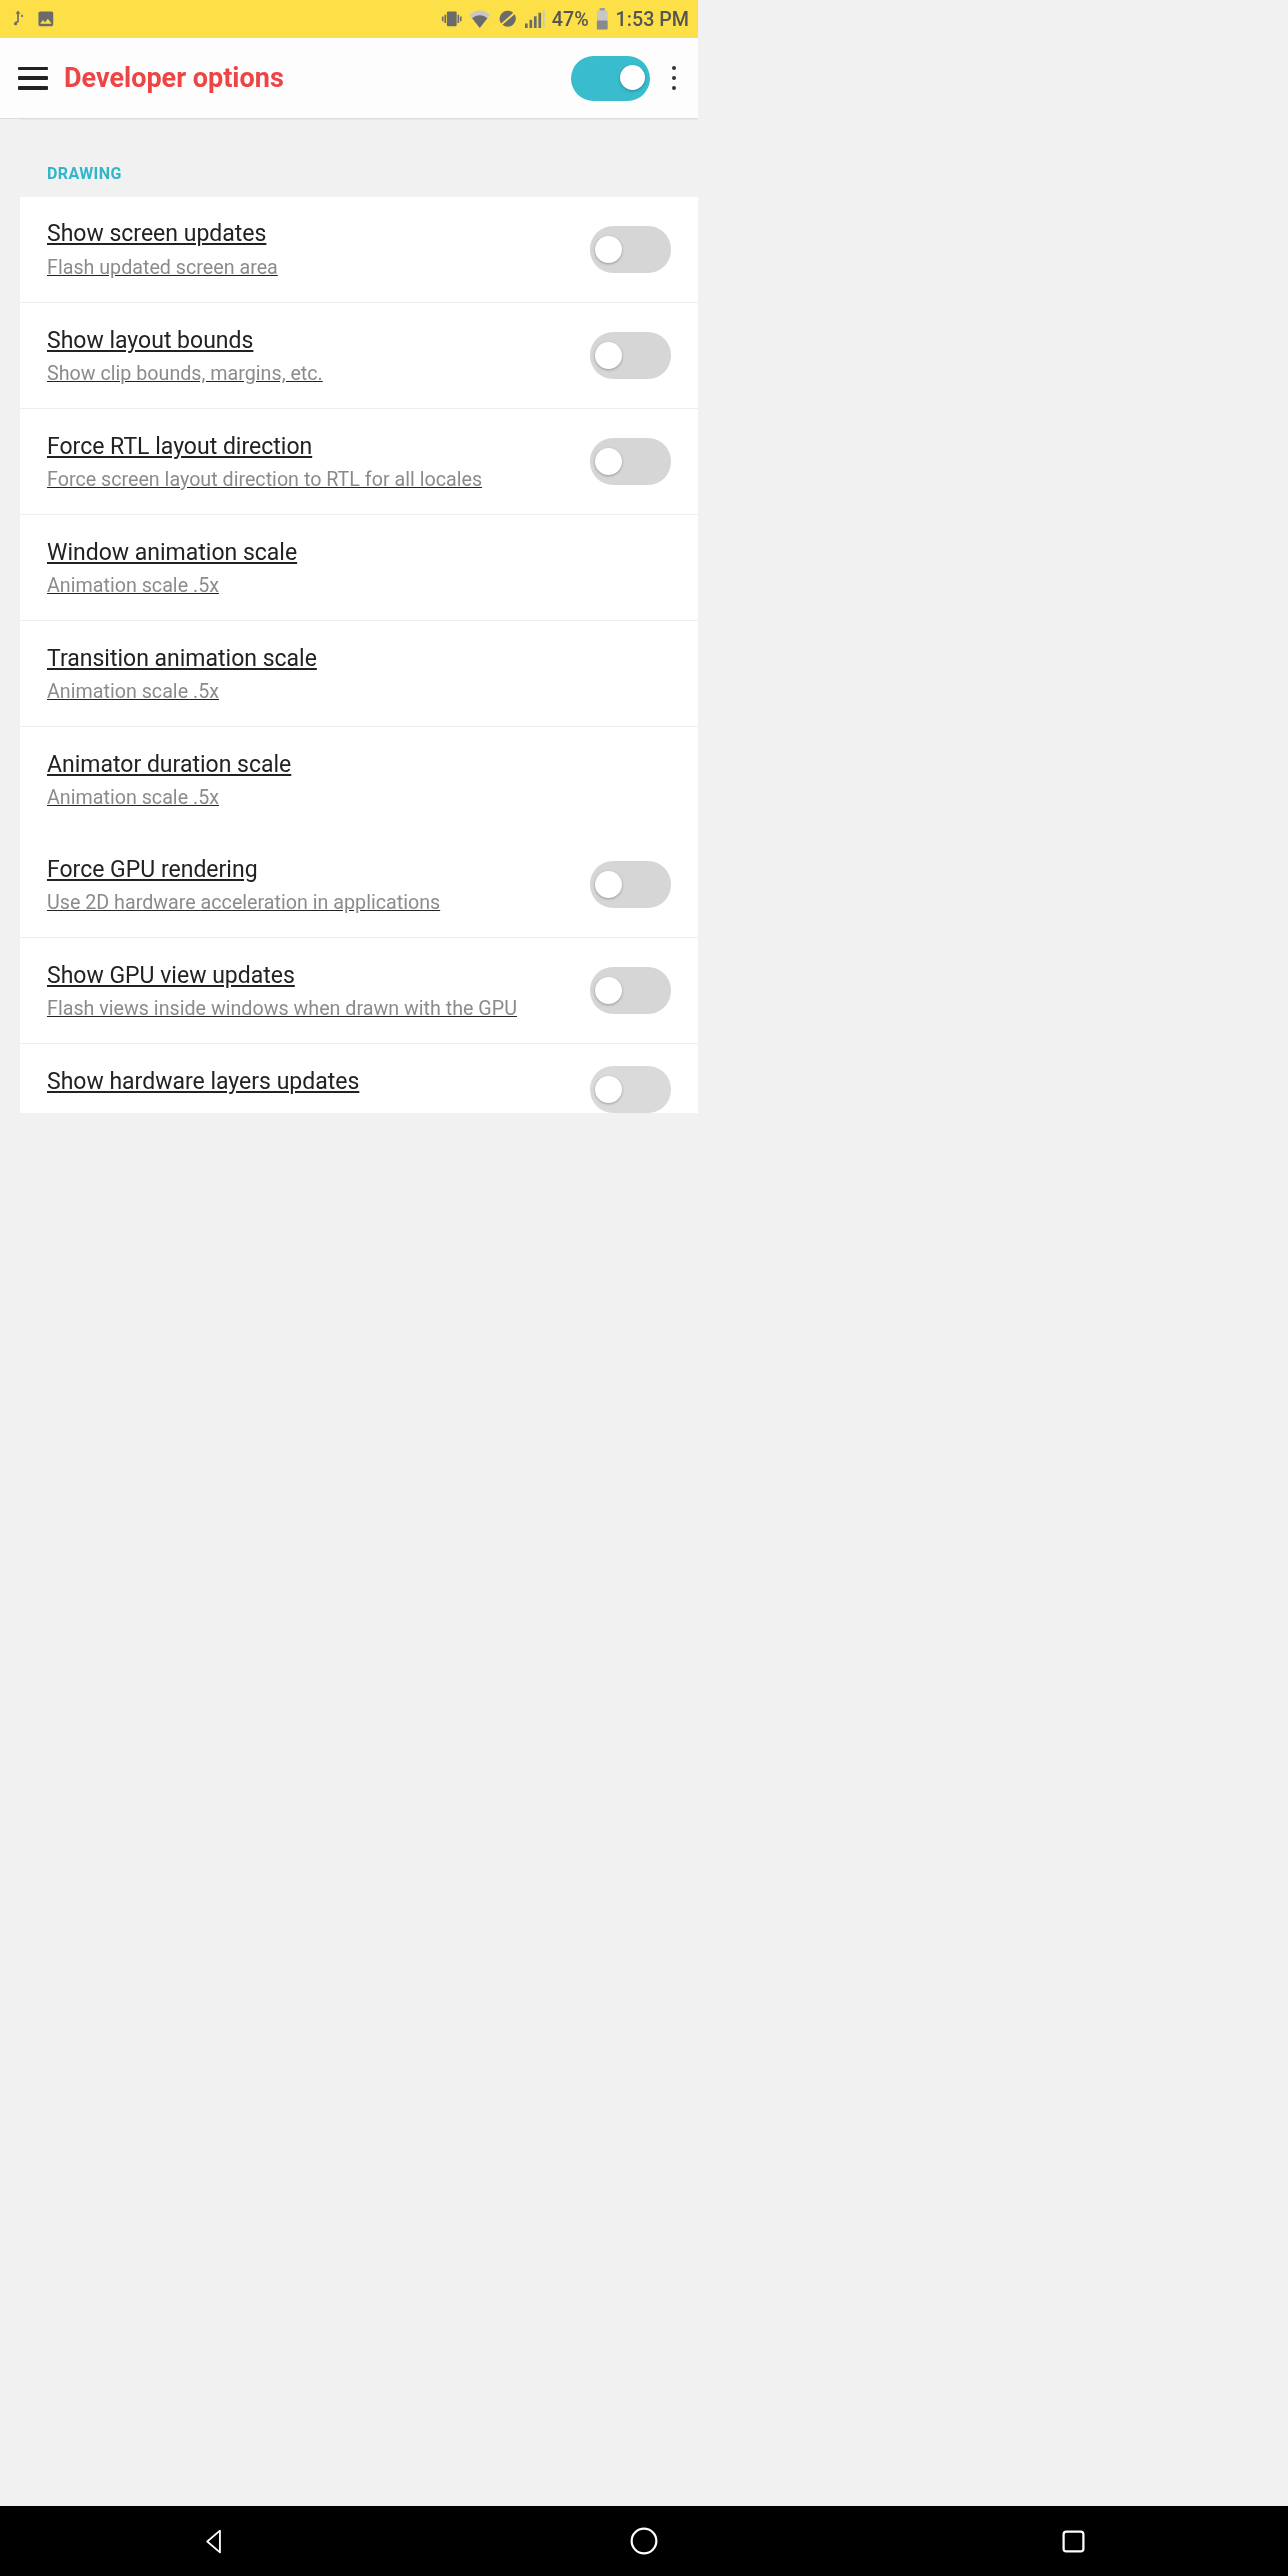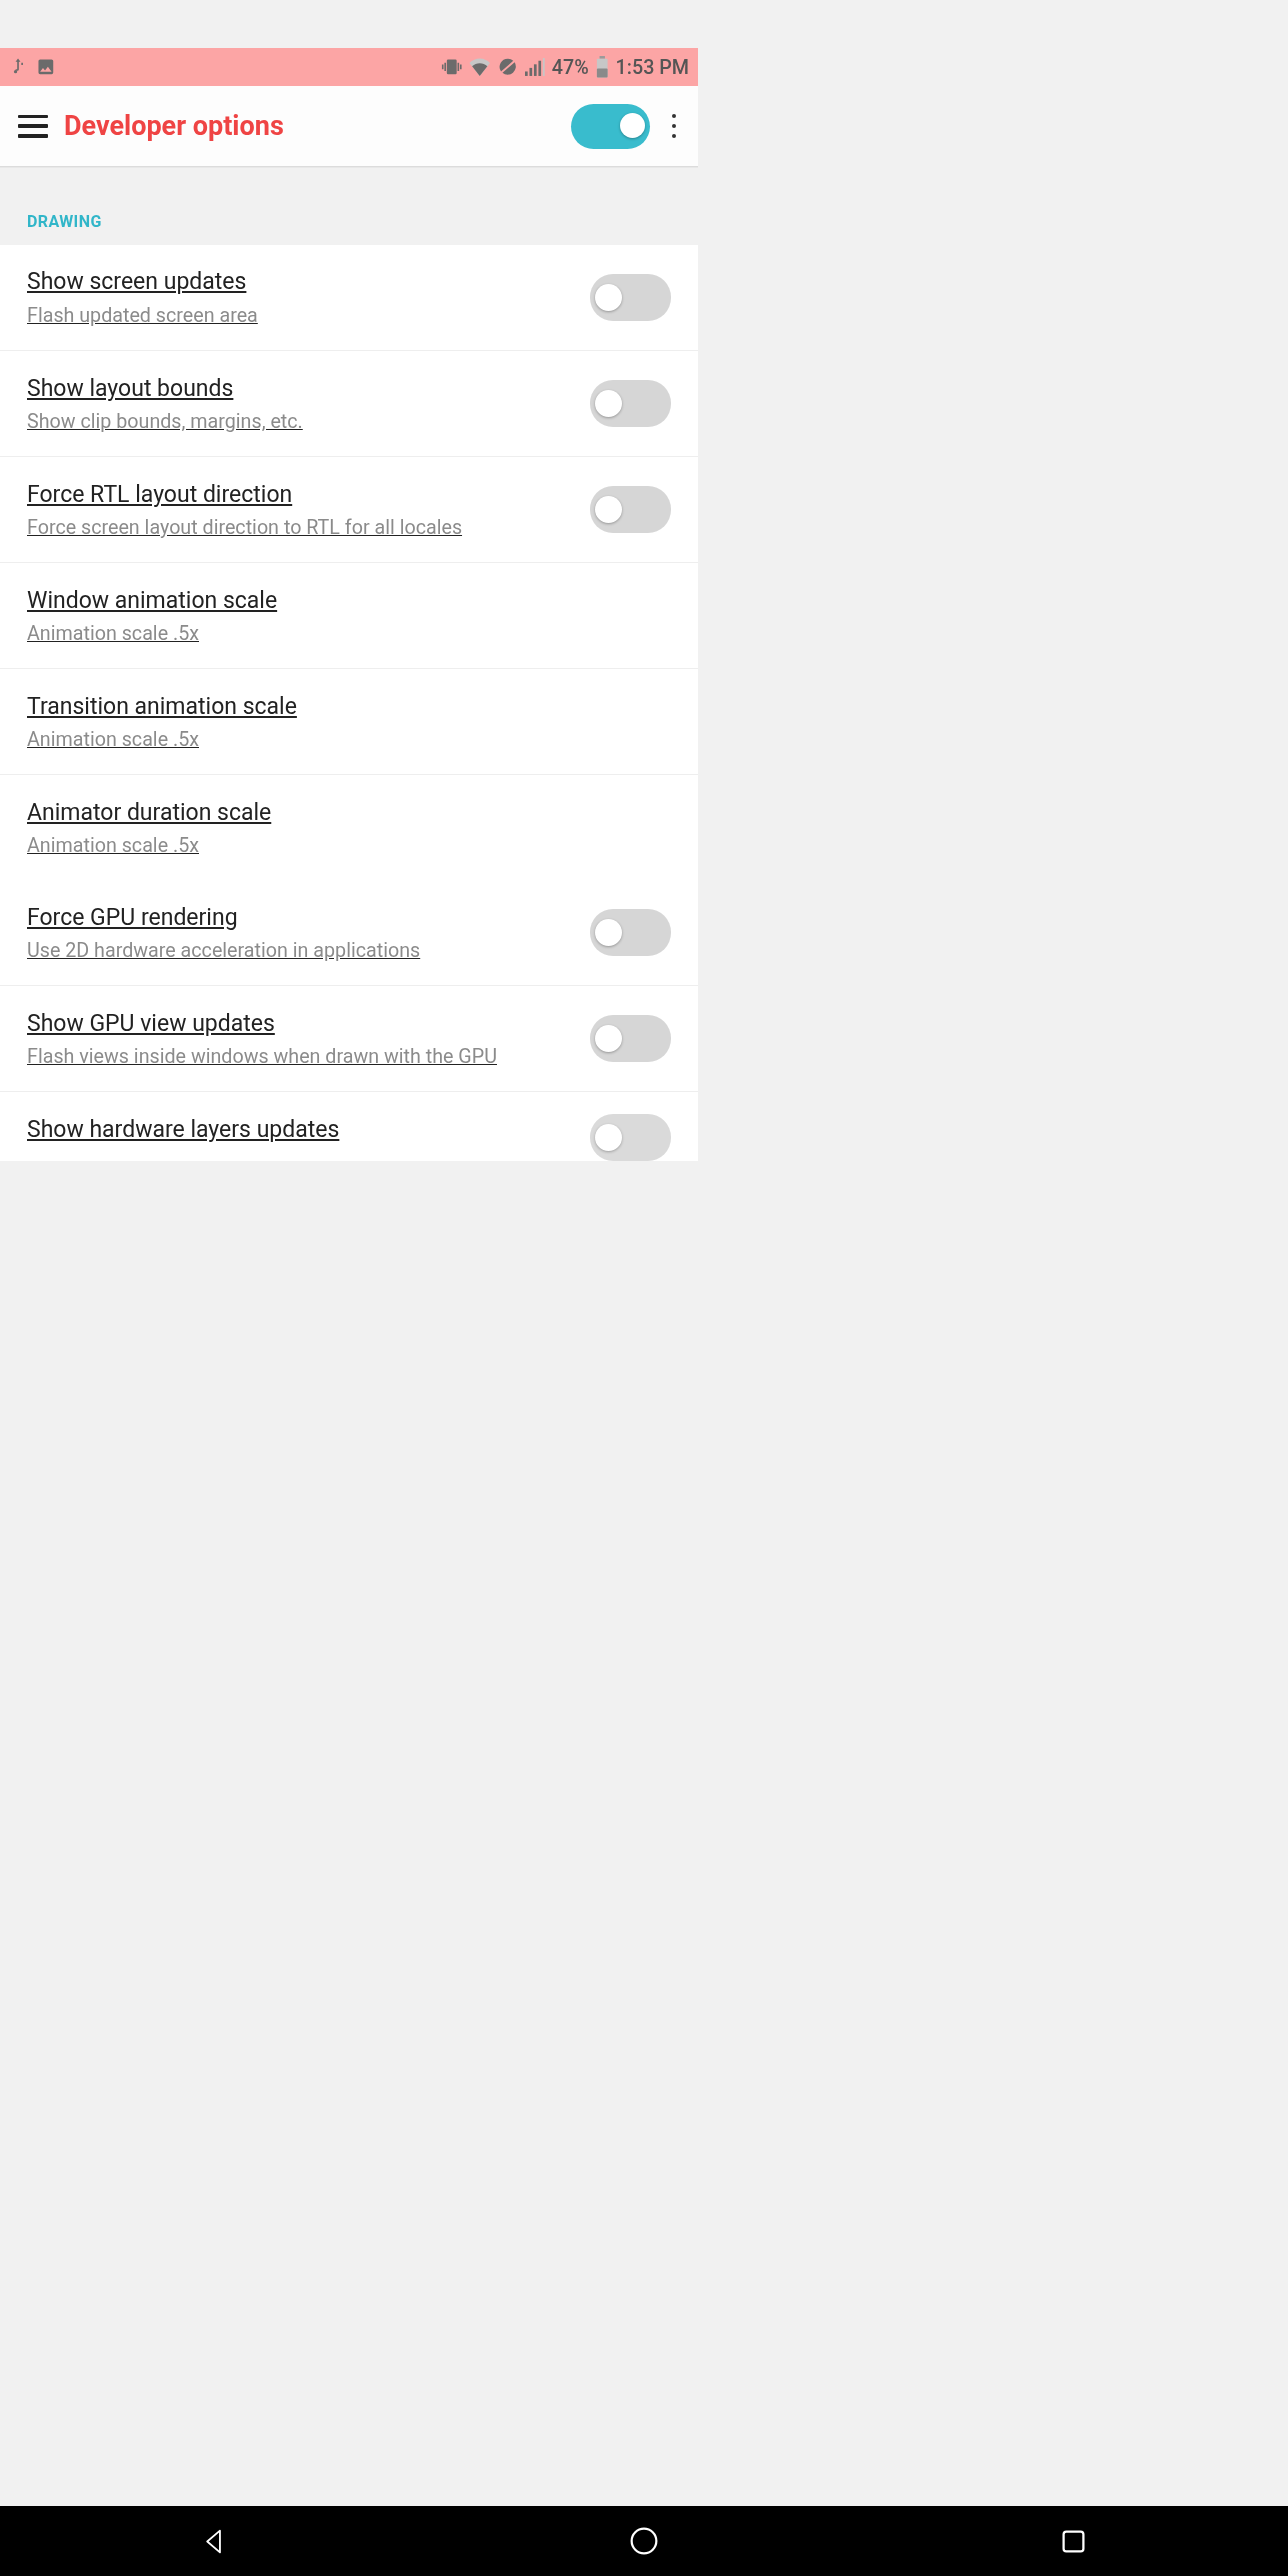--- a/index.html
+++ b/index.html
@@ -1,19 +1,19 @@
 <!DOCTYPE html>
 <html style="font-size:14.3px"><head>
 <meta charset="utf-8">
 <style>
   * { box-sizing: border-box; margin: 0; padding: 0; }
   html, body { width: 698px; height: 1395px; font-family: Roboto, "Helvetica Neue", Arial, sans-serif; background: #f1f1f1; color: #222; overflow: hidden; }
 
   
-  .statusbar { height: 38px; background: #fca5a5; display: flex; align-items: center; justify-content: space-between; padding: 0 9px; margin-top: 48px; }
+  .statusbar { height: 38px; background: #fde047; display: flex; align-items: center; justify-content: space-between; padding: 0 9px; }
   .statusbar .left, .statusbar .right { display: flex; align-items: center; gap: 7.2px; }
   .status-text { font-size: 19.7px; color: #555; font-weight: 500; }
   .ic { display: inline-flex; align-items: center; justify-content: center; }
 
   
   .appbar { height: 81px; background: #fdfdfd; display: flex; align-items: center; padding: 0 18px; border-bottom: 1.8px solid #dcdcdc; }
   .hamburger { width: 30px; height: 23px; display: flex; flex-direction: column; justify-content: space-between; cursor: pointer; }
   .hamburger span { display: block; height: 3.6px; background: #222; border-radius: 0.9px; }
   .title { font-size: 27px; font-weight: 700; color: #ef4444; margin-left: 16px; flex: 1; }
   .master-toggle { }
@@ -47,21 +47,21 @@
 
   
   .appbar .sw { width: 79px; height: 45px; }
   .appbar .sw-knob { width: 25px; height: 25px; top: 9.8px; }
   .appbar .sw.on .sw-text { top: 16px; font-size: 10.7px; }
 
   
   .navbar { position: absolute; bottom: 0; left: 0; right: 0; height: 70px; background: #000; display: flex; align-items: center; justify-content: space-around; }
   .navbtn { width: 54px; height: 54px; display: flex; align-items: center; justify-content: center; cursor: pointer; }
 
-  .content { height: calc(1395px - 38px - 81px - 70px); overflow: hidden; }
+  .content { height: calc(1395px - 38px - 81px - 70px); overflow: hidden; margin-left: 20px; }
   .page { position: relative; height: 100%; }
 </style>
 </head>
 <body>
 
 <div class="statusbar">
   <div class="left">
     <span class="ic">
       <svg width="19.7" height="21.5" viewBox="0 0 24 24" fill="#6b6b6b">
           <path d="M15 7h2v3h-2zM11 2l3 4h-2v9c0 1.1-.9 2-2 2H8v-2h2V6H8l3-4z"></path>

